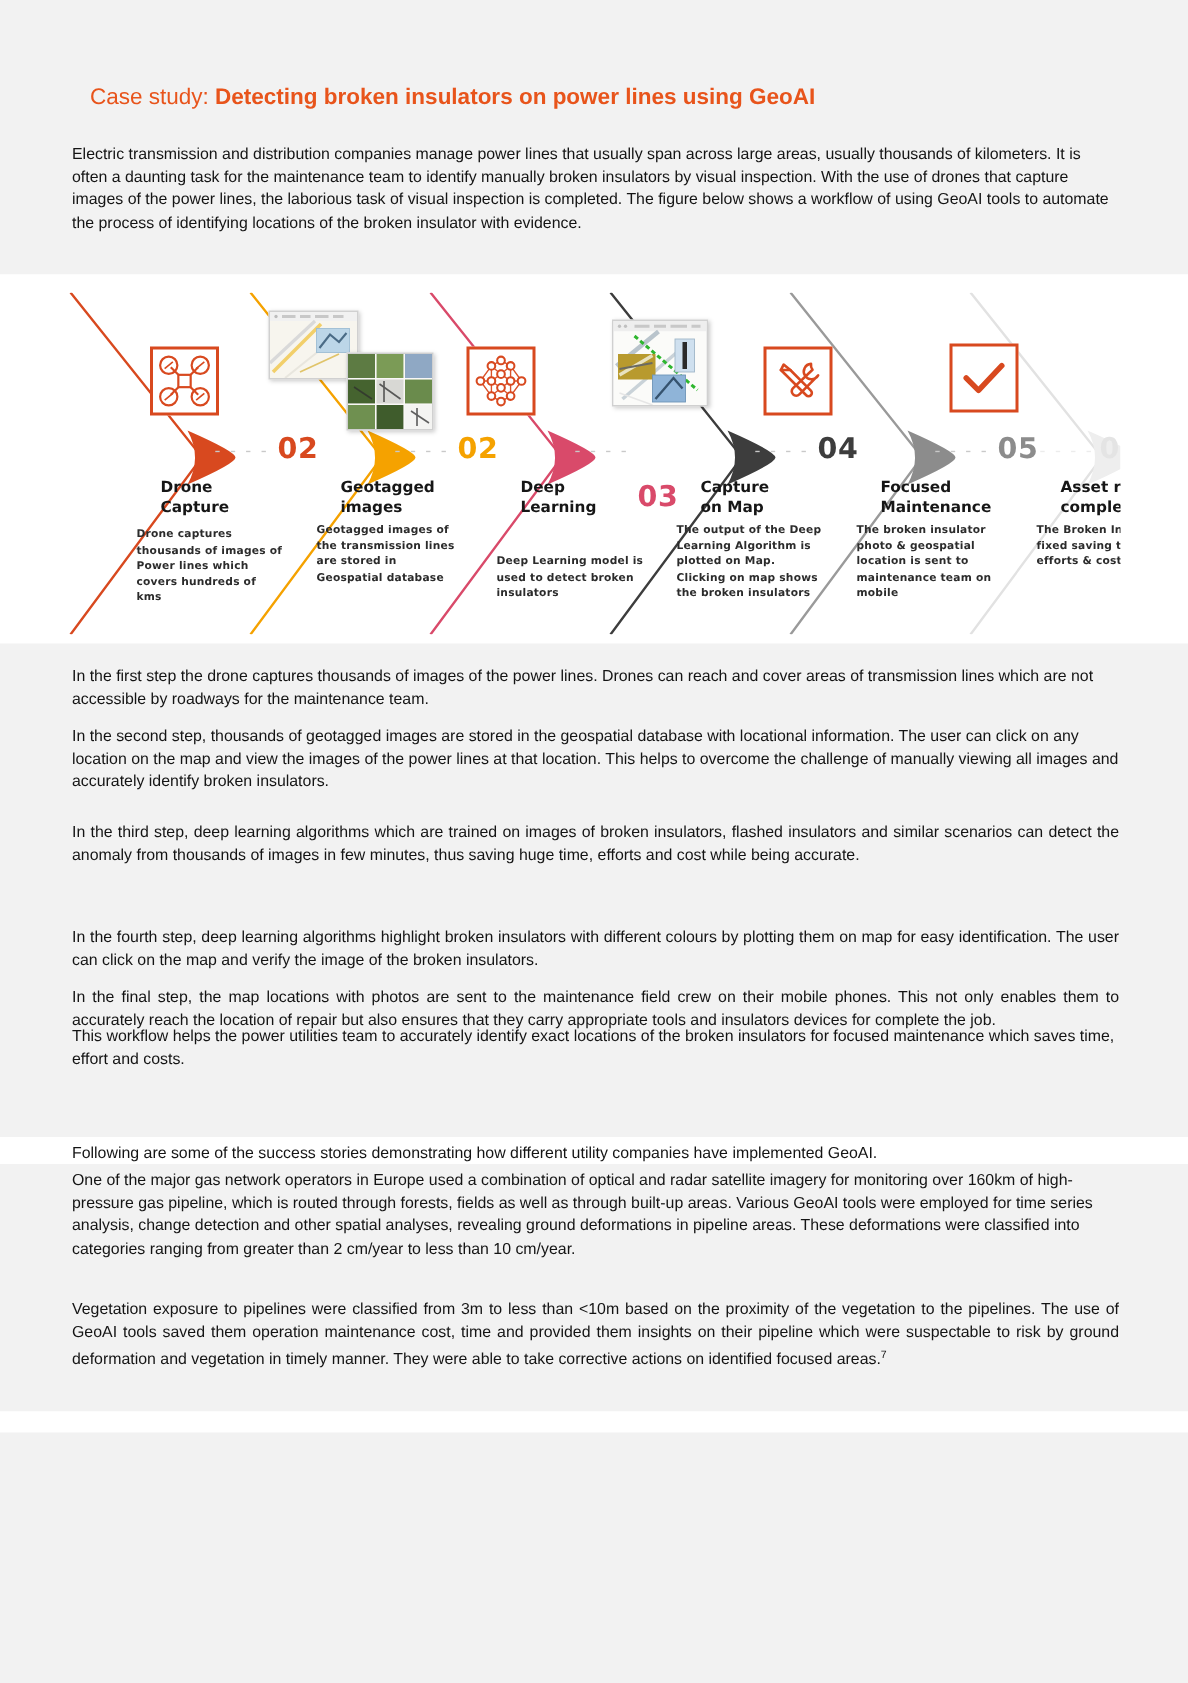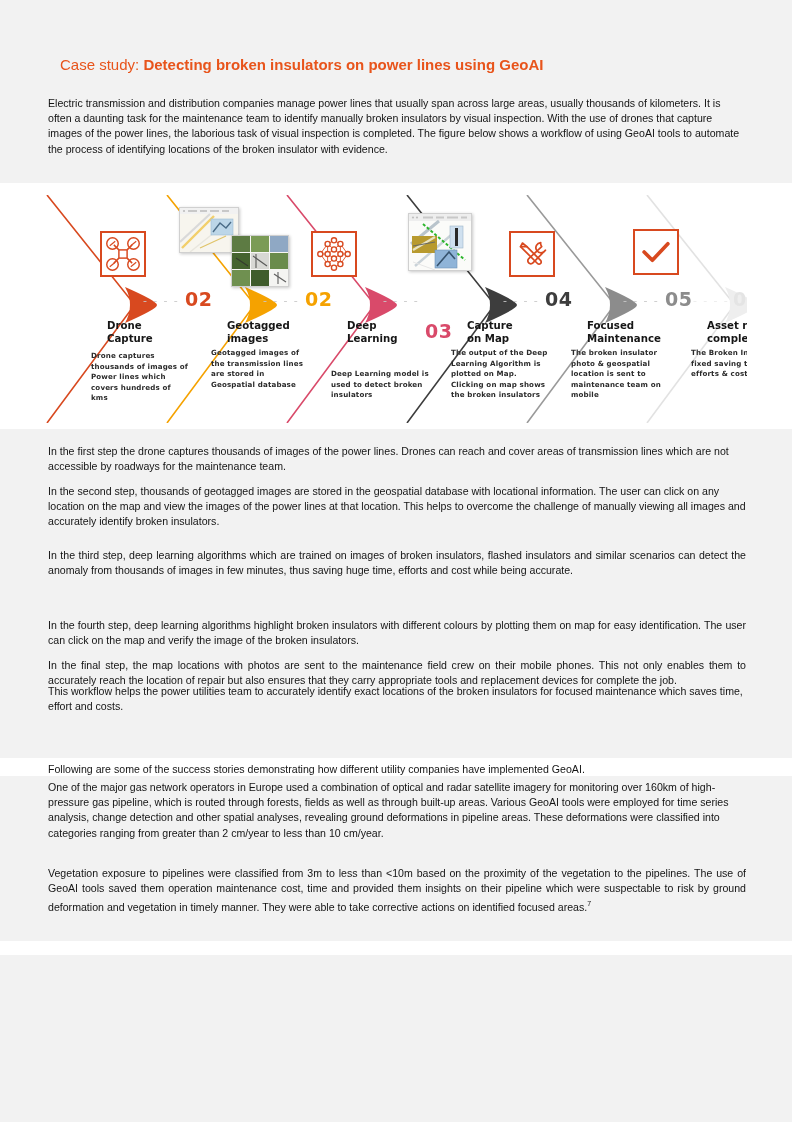--- a/index.html
+++ b/index.html
@@ -358,20 +358,20 @@
     <div class="step-desc" style="left:286px; top:153px;margin-top:21px;">Deep Learning model is used to detect broken insulators</div>
     <div class="step-desc" style="left:406px; top:153px;">The output of the Deep Learning Algorithm is plotted on Map. Clicking on map shows the broken insulators</div>
     <div class="step-desc" style="left:526px; top:153px;">The broken insulator photo &amp; geospatial location is sent to maintenance team on mobile</div>
     <div class="step-desc" style="left:646px; top:153px;">The Broken Insulator is fixed saving time, efforts &amp; cost</div>
   </div>
 
   <p class="para" style="top:444px;">In the first step the drone captures thousands of images of the power lines. Drones can reach and cover areas of transmission lines which are not accessible by roadways for the maintenance team.</p>
   <p class="para" style="top:484px;">In the second step, thousands of geotagged images are stored in the geospatial database with locational information. The user can click on any location on the map and view the images of the power lines at that location. This helps to overcome the challenge of manually viewing all images and accurately identify broken insulators.</p>
   <p class="para justify" style="top:548px;">In the third step, deep learning algorithms which are trained on images of broken insulators, flashed insulators and similar scenarios can detect the anomaly from thousands of images in few minutes, thus saving huge time, efforts and cost while being accurate.</p>
   <p class="para justify" style="top:618px;">In the fourth step, deep learning algorithms highlight broken insulators with different colours by plotting them on map for easy identification. The user can click on the map and verify the image of the broken insulators.</p>
-  <p class="para justify" style="top:658px;">In the final step, the map locations with photos are sent to the maintenance field crew on their mobile phones. This   not only enables them to accurately reach the location of repair but also ensures that they carry appropriate tools and replacement devices for complete the job.</p>
+  <p class="para justify" style="top:658px;">In the final step, the map locations with photos are sent to the maintenance field crew on their mobile phones. This   not only enables them to accurately reach the location of repair but also ensures that they carry appropriate tools and insulators devices for complete the job.</p>
   <p class="para" style="top:684px;">This workflow helps the power utilities team to accurately identify exact locations of the broken insulators for focused maintenance which saves time, effort and costs.</p>
   <p class="para" style="top:762px; width:710px;">Following are some of the success stories demonstrating how different utility companies have implemented GeoAI.</p>
 
   <p class="para" style="top:780px;">One of the major gas network operators in Europe used a combination of optical and radar satellite imagery for monitoring over 160km of high-pressure gas pipeline, which is routed through forests, fields as well as through built-up areas. Various GeoAI tools were employed for time series analysis, change detection and other spatial analyses, revealing ground deformations in pipeline areas. These deformations were classified into categories ranging from greater than 2 cm/year to less than 10 cm/year.</p>
   <p class="para justify" style="top:866px;"><span>Vegetation exposure to pipelines were classified from 3m to less than &lt;10m based on the proximity of the vegetation to the pipelines. The use of GeoAI tools saved them operation maintenance cost, time and provided them insights on their pipeline which were suspectable to risk by ground deformation and vegetation in timely manner. They were able to take corrective actions on identified focused areas.</span><sup class="fn">7</sup></p>
 
 </div>
 
 </body></html>

